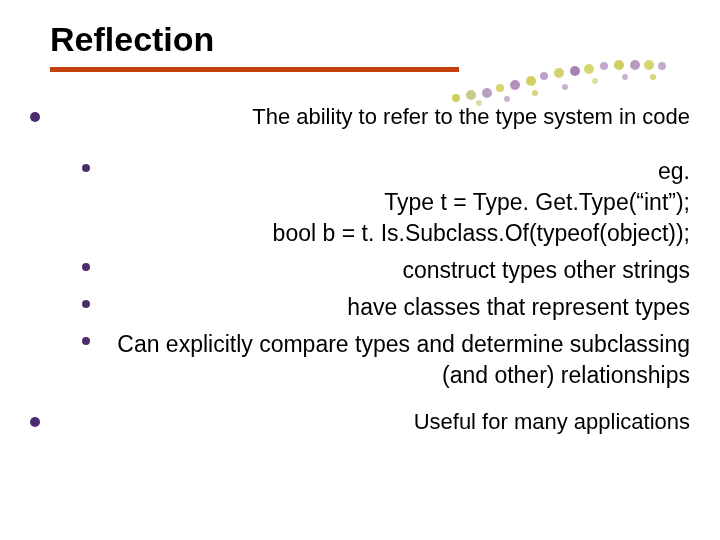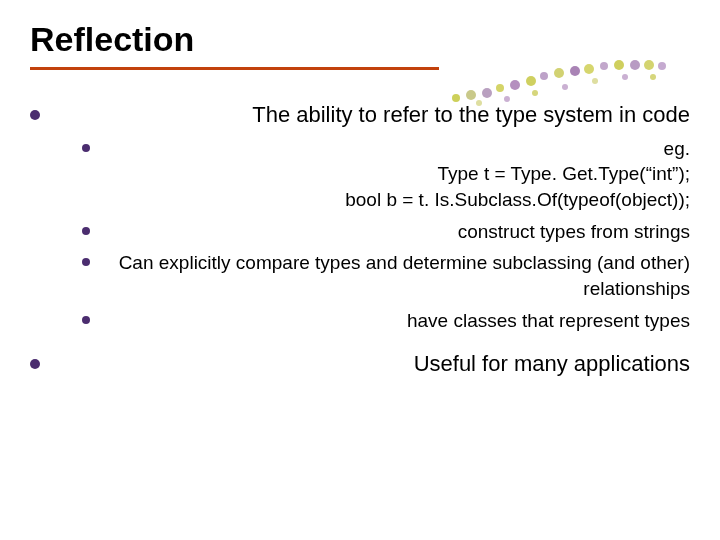--- a/index.html
+++ b/index.html
@@ -16,23 +16,24 @@
     padding: 20px 30px 30px 30px;
     box-sizing: border-box;
     width: 100%;
     height: 100%;
   }
   .title {
     font-size: 34px;
     font-weight: bold;
     color: #000;
     padding-bottom: 8px;
-    border-bottom: 3px solid #c2410c;
+    border-bottom: 5px solid #c2410c;
     width: 62%;
     margin-bottom: 30px;
+    margin-left: 20px;
   }
   .dots {
     position: absolute;
     top: 46px;
     left: 452px;
     width: 230px;
     height: 60px;
     pointer-events: none;
   }
   .dot {
@@ -54,22 +55,22 @@
     height: 10px;
     border-radius: 50%;
     background: #4b2d6f;
     margin-top: 10px;
     margin-right: 14px;
     flex-shrink: 0;
   }
   .l1-text { flex: 1; }
   .l2-wrap {
     margin-left: 28px;
-    font-size: 19px;
-    margin-top: 6px;
+    font-size: 23px;
+    margin-top: 24px;
   }
   .l2 {
     display: flex;
     margin-bottom: 6px;
   }
   .l2 .bullet {
     width: 8px;
     height: 8px;
     border-radius: 50%;
     background: #4b2d6f;
@@ -119,29 +120,29 @@
         <span>The ability to refer to the type system in code</span>
         <div class="l2-wrap">
           <div class="l2">
             <div class="bullet"></div>
             <div class="l2-text codeblock">eg.
 Type t = Type. Get.Type(“int”);
 bool b = t. Is.Subclass.Of(typeof(object));</div>
           </div>
           <div class="l2">
             <div class="bullet"></div>
-            <div class="l2-text">construct types from strings</div>
+            <div class="l2-text">construct types other strings</div>
+          </div>
+          <div class="l2">
+            <div class="bullet"></div>
+            <div class="l2-text">have classes that represent types</div>
           </div>
           <div class="l2">
             <div class="bullet"></div>
             <div class="l2-text">Can explicitly compare types and determine subclassing (and other) relationships</div>
-          </div>
-          <div class="l2">
-            <div class="bullet"></div>
-            <div class="l2-text">have classes that represent types</div>
           </div>
         </div>
       </div>
     </div>
 
     <div class="l1" style="margin-top:0">
       <div class="bullet"></div>
       <div class="l1-text">
         <span>Useful for many applications</span>
       </div>

